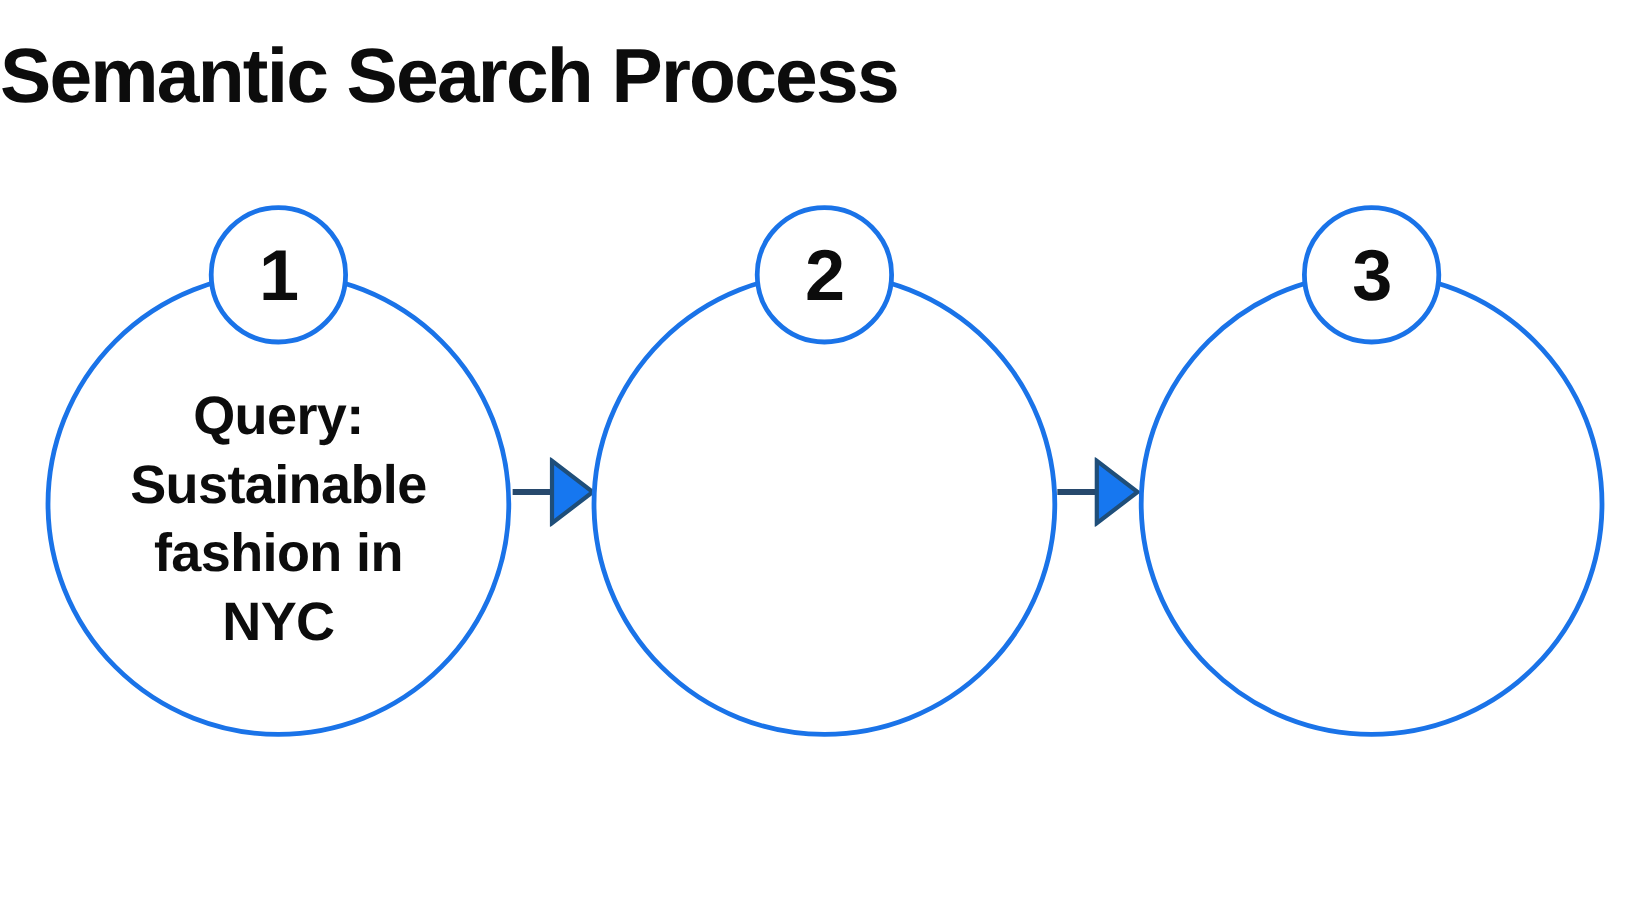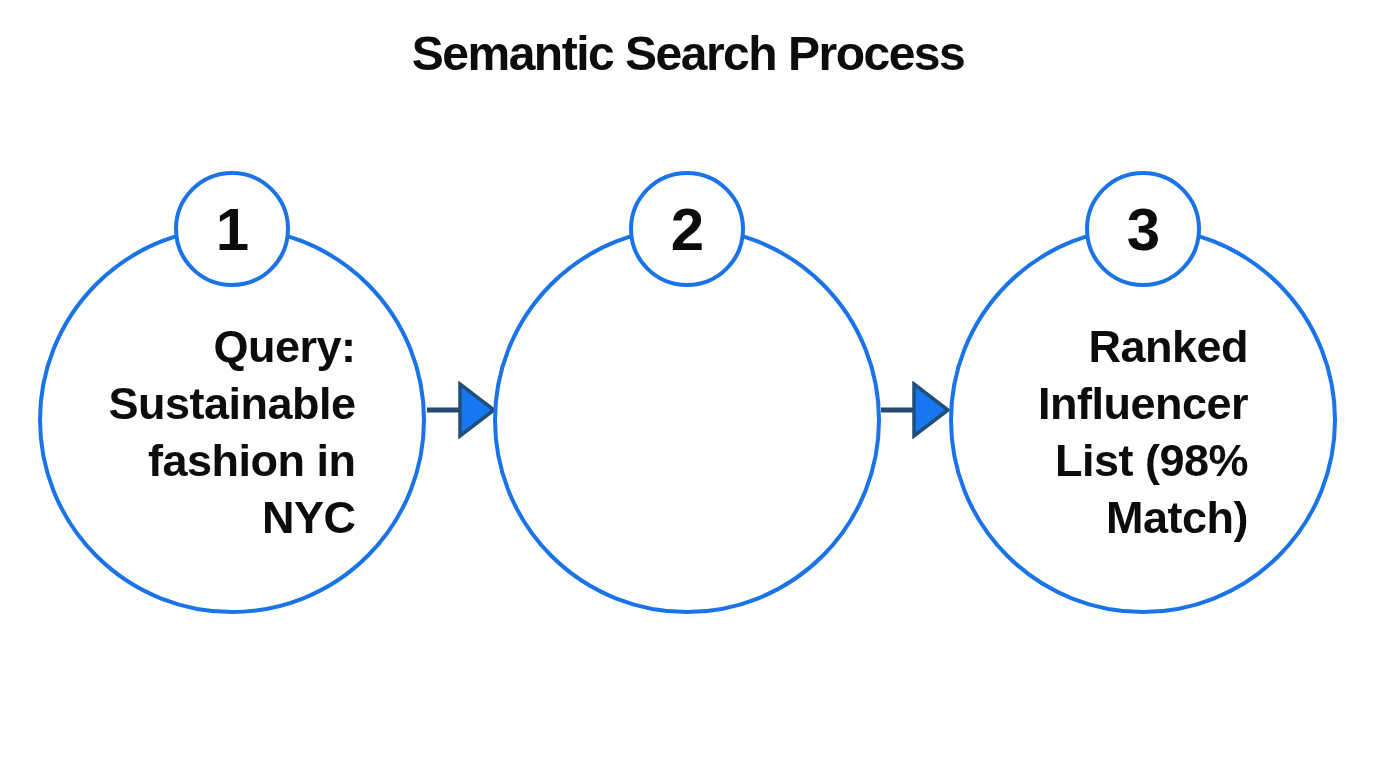--- a/index.html
+++ b/index.html
@@ -17,22 +17,21 @@
     width: 1376px; height: 768px; overflow: hidden;
   }
   .canvas {
     position: relative;
     width: 1376px; height: 768px;
     background: var(--background);
   }
   .title {
     position: absolute;
     top: 26px; left: 0; width: 100%;
-    text-align: center;
-    font-size: 48px;
+    font-size: 64px;
     font-weight: 700;
     letter-spacing: -1.5px;
     color: var(--text);
   }
   .step {
     position: absolute;
     top: 226px;
     width: 388px; height: 388px;
     border: 4px solid var(--circle_stroke);
     border-radius: 50%;
@@ -58,21 +57,21 @@
     justify-content: center;
   }
   .badge-number {
     font-size: 60px;
     font-weight: 700;
     color: var(--text);
     letter-spacing: -1px;
   }
   .step-label {
     max-width: 310px;
-    text-align: right;
+    text-align: center;
     font-size: 45px;
     font-weight: 700;
     line-height: 1.27;
     letter-spacing: -0.5px;
     color: var(--text);
     white-space: pre-line;
   }
   .arrow {
     position: absolute;
     top: 381px;
@@ -121,19 +120,15 @@
 
   <svg class="arrow arrow-2" width="70" height="58" viewBox="0 0 70 58" aria-hidden="true">
     <line class="arrow-line" x1="0" y1="29" x2="36" y2="29"></line>
     <polygon class="arrow-head" points="33,3 33,55 67,29"></polygon>
   </svg>
 
   <div class="step step-3">
     <div class="badge">
       <span class="badge-number">3</span>
     </div>
-    <div class="step-label">Ranked
-Influencer
-List (98%
-Match)</div>
   </div>
 
 </div>
 
 </body></html>

